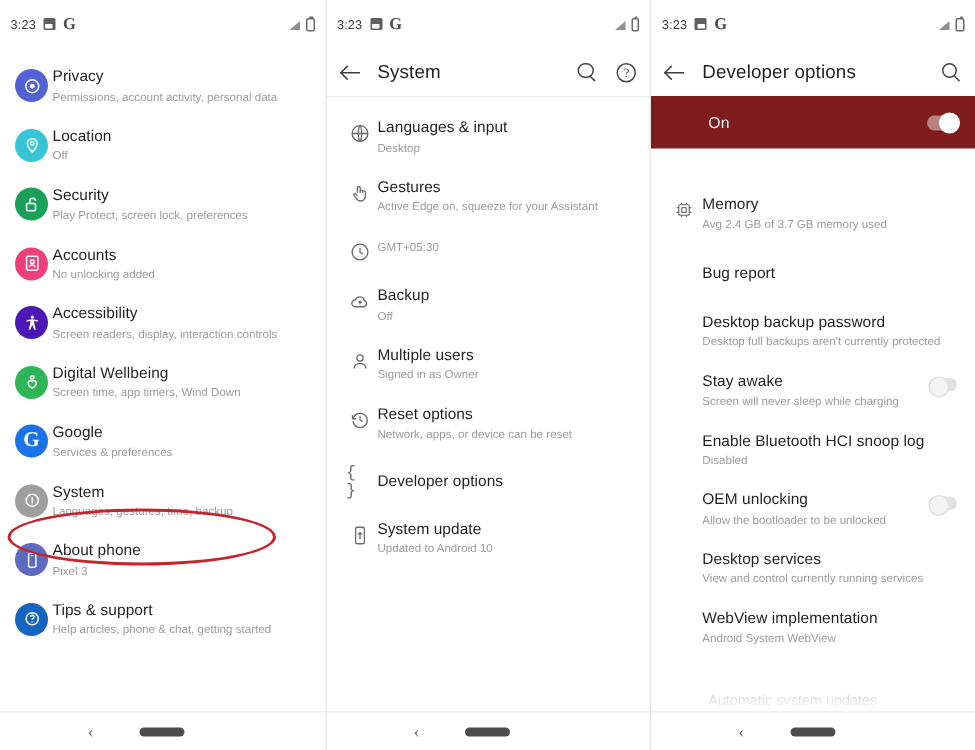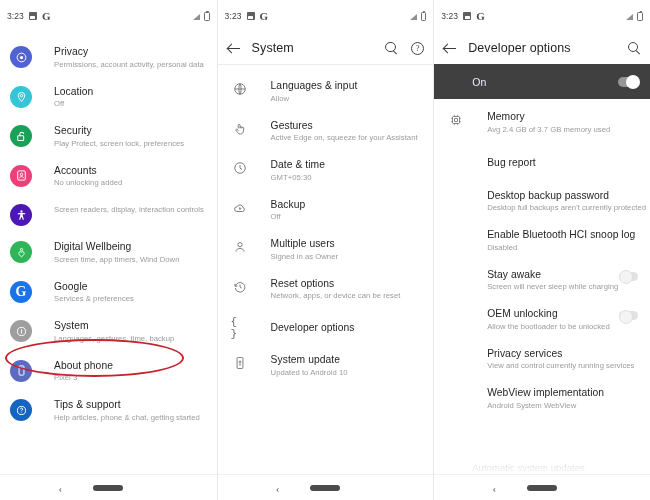--- a/index.html
+++ b/index.html
@@ -109,21 +109,21 @@
   .ic-help { width:13px; height:13px; border:1.2px solid #444; border-radius:50%;
     font-size:8.5px; line-height:11px; text-align:center; color:#444; font-family:"Liberation Serif",serif; }
 
   
   .divider { height:1px; background:#ececec; }
   .list { padding-top: 3px; }
   .row {
     display: flex;
     align-items: flex-start;
     padding: 7px 10px 7px 10px;
-    gap: 22px;
+    gap: 3px;
     min-height: 30px;
     position: relative;
   }
   .row .texts { padding-top: 0px; flex:1; min-width:0; }
   .row .ttl {
     font-size: 10.3px; color: #1f1f1f; line-height: 13px;
     letter-spacing: .05px; white-space: nowrap;
   }
   .row .sub {
     font-size: 7.7px; color: #9b9b9b; line-height: 12px;
@@ -161,21 +161,21 @@
   }
   .switch-off::after{
     content:""; position:absolute; left:0px; top:-1.5px;
     width: 12px; height: 12px; border-radius:50%;
     background:#f3f3f3; border:1px solid #e0e0e0;
   }
 
   
   .onbar {
     height: 35px;
-    background: #404040;
+    background: #7f1d1d;
     display:flex; align-items:center;
     padding: 0 12px 0 38px;
   }
   .onbar .lbl { font-size: 10.5px; color: #e7f0fd; letter-spacing:.2px; }
   .switch-on {
     margin-left:auto;
     width: 20px; height: 10px; border-radius: 5px;
     background: rgba(255,255,255,.45); position: relative;
   }
   .switch-on::after{
@@ -294,20 +294,21 @@
       </div>
 
       <div class="row">
         <div class="cicon" style="background:#4b17b5">
           <svg viewBox="0 0 24 24" fill="#fff">
               <circle cx="12" cy="4.4" r="2"></circle>
               <path d="M12 7c-1.4 0-7 1.2-7 1.2l.3 1.8L9.6 9v3l-2 8h1.9l2.5-6 2.5 6h1.9l-2-8V9l4.3 1 .3-1.8S13.4 7 12 7z"></path>
             </svg>
         </div>
         <div class="texts">
+          <div class="ttl">Accessibility</div>
           <div class="sub">Screen readers, display, interaction controls</div>
         </div>
       </div>
 
       <div class="row">
         <div class="cicon" style="background:#2fb457">
           <svg viewBox="0 0 24 24" fill="none" stroke="#fff" stroke-width="1.8">
               <circle cx="12" cy="6.6" r="2.1"></circle>
               <path d="M12 20s-5-3.4-5-6.6a2.8 2.8 0 0 1 5-1.7 2.8 2.8 0 0 1 5 1.7c0 3.2-5 6.6-5 6.6z"></path>
             </svg>
@@ -406,21 +407,21 @@
 
       <div class="row">
         <div class="oicon">
           <svg viewBox="0 0 24 24" fill="none" stroke="currentColor" stroke-width="1.5">
               <circle cx="12" cy="12" r="9"></circle>
               <path d="M3 12h18M12 3c2.6 3 2.6 15 0 18M12 3c-2.6 3-2.6 15 0 18"></path>
             </svg>
         </div>
         <div class="texts">
           <div class="ttl">Languages &amp; input</div>
-          <div class="sub">Allow</div>
+          <div class="sub">Desktop</div>
         </div>
       </div>
 
       <div class="row">
         <div class="oicon">
           <svg viewBox="0 0 24 24" fill="none" stroke="currentColor" stroke-width="1.5">
               <path d="M9 11V5.6a1.6 1.6 0 0 1 3.2 0V11m0-1.4a1.5 1.5 0 0 1 3 0V11m0-.6a1.5 1.5 0 0 1 3 0V14c0 4-2.4 6.6-5.6 6.6-2.6 0-4-1.4-5.4-3.6L5 14.2c-.5-.9 0-1.8.9-2 .7-.2 1.4.1 1.8.8L9 15"></path>
             </svg>
         </div>
         <div class="texts">
@@ -430,21 +431,20 @@
       </div>
 
       <div class="row">
         <div class="oicon">
           <svg viewBox="0 0 24 24" fill="none" stroke="currentColor" stroke-width="1.5">
               <circle cx="12" cy="12" r="9"></circle>
               <path d="M12 7v5.3l3.4 2"></path>
             </svg>
         </div>
         <div class="texts">
-          <div class="ttl">Date &amp; time</div>
           <div class="sub">GMT+05:30</div>
         </div>
       </div>
 
       <div class="row">
         <div class="oicon">
           <svg viewBox="0 0 24 24" fill="none" stroke="currentColor" stroke-width="1.5">
               <path d="M6.5 18a4 4 0 0 1 .4-8 5.2 5.2 0 0 1 10 1 3.6 3.6 0 0 1-.4 7H6.5z"></path>
               <path d="M12 15.5v-4m0 0-1.8 1.8M12 11.5l1.8 1.8"></path>
             </svg>
@@ -532,21 +532,21 @@
       <span class="acts">
         <span class="ic-search"></span>
       </span>
     </div>
 
     <div class="onbar">
       <span class="lbl">On</span>
       <span class="switch-on"></span>
     </div>
 
-    <div class="list" style="padding-top:4px">
+    <div class="list" style="padding-top:24px">
 
       <div class="row">
         <div class="oicon">
           <svg viewBox="0 0 24 24" fill="none" stroke="currentColor" stroke-width="1.4">
               <rect x="6" y="6" width="12" height="12" rx="1.4"></rect>
               <rect x="9.4" y="9.4" width="5.2" height="5.2" rx=".7"></rect>
               <path d="M9.2 6V3.6M14.8 6V3.6M9.2 20.4V18M14.8 20.4V18M6 9.2H3.6M6 14.8H3.6M20.4 9.2H18M20.4 14.8H18"></path>
             </svg>
         </div>
         <div class="texts">
@@ -566,47 +566,47 @@
         <div class="oicon"></div>
         <div class="texts">
           <div class="ttl">Desktop backup password</div>
           <div class="sub">Desktop full backups aren't currently protected</div>
         </div>
       </div>
 
       <div class="row">
         <div class="oicon"></div>
         <div class="texts">
+          <div class="ttl">Stay awake</div>
+          <div class="sub">Screen will never sleep while charging</div>
+        </div>
+        <span class="switch-off"></span>
+      </div>
+
+      <div class="row">
+        <div class="oicon"></div>
+        <div class="texts">
           <div class="ttl">Enable Bluetooth HCI snoop log</div>
           <div class="sub">Disabled</div>
         </div>
       </div>
 
       <div class="row">
         <div class="oicon"></div>
         <div class="texts">
-          <div class="ttl">Stay awake</div>
-          <div class="sub">Screen will never sleep while charging</div>
-        </div>
-        <span class="switch-off"></span>
-      </div>
-
-      <div class="row">
-        <div class="oicon"></div>
-        <div class="texts">
           <div class="ttl">OEM unlocking</div>
           <div class="sub">Allow the bootloader to be unlocked</div>
         </div>
         <span class="switch-off"></span>
       </div>
 
       <div class="row">
         <div class="oicon"></div>
         <div class="texts">
-          <div class="ttl">Privacy services</div>
+          <div class="ttl">Desktop services</div>
           <div class="sub">View and control currently running services</div>
         </div>
       </div>
 
       <div class="row">
         <div class="oicon"></div>
         <div class="texts">
           <div class="ttl">WebView implementation</div>
           <div class="sub">Android System WebView</div>
         </div>

